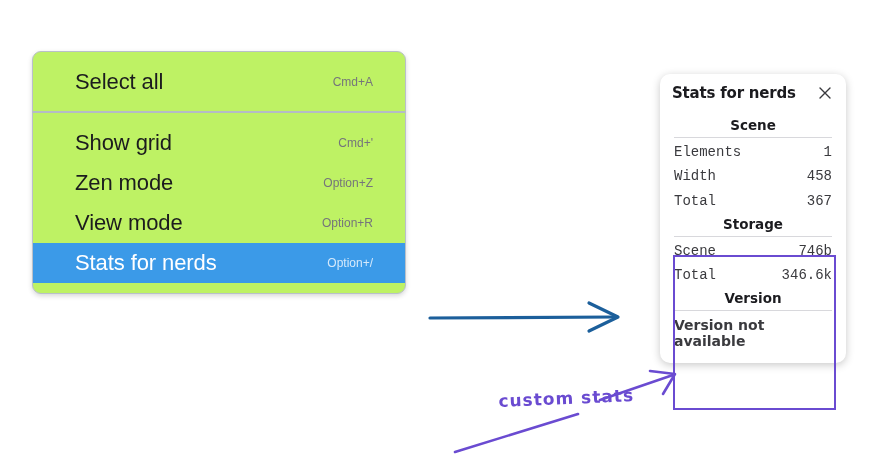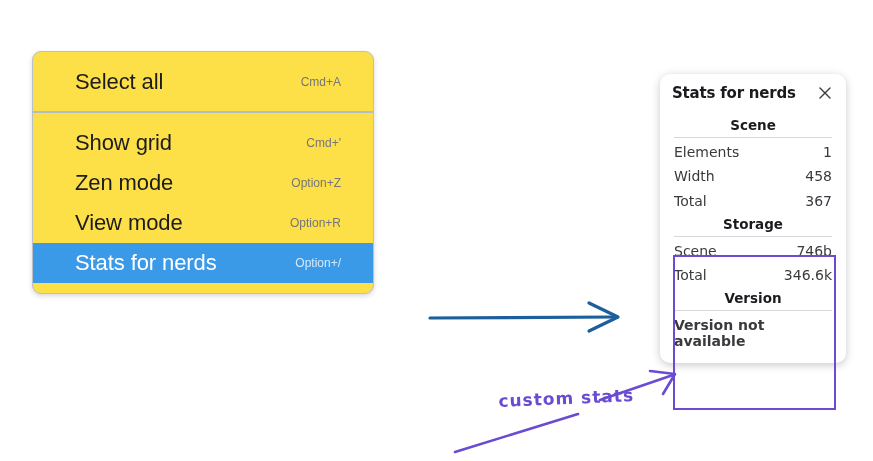--- a/index.html
+++ b/index.html
@@ -14,22 +14,22 @@
     overflow: hidden;
     font-family: "Liberation Sans", sans-serif;
     -webkit-font-smoothing: antialiased;
   }
 
   
   #context-menu {
     position: absolute;
     left: 32px;
     top: 51px;
-    width: 342px;
-    background: #fde047;
+    width: 374px;
+    background: #bef264;
     border: 1px solid #b9c0c9;
     border-radius: 9px;
     box-shadow: 0 2px 5px rgba(0,0,0,0.16);
     box-sizing: border-box;
     overflow: hidden;
     padding-bottom: 10px;
   }
   .menu-group-top { padding: 10px 0 9px 0; }
   .menu-sep {
     height: 2px;
@@ -108,20 +108,21 @@
     margin: 0 2px 2px 2px;
   }
   .stat-row {
     display: flex;
     align-items: center;
     justify-content: space-between;
     font-size: 14px;
     color: #3a3a3e;
     padding: 2px 2px;
     line-height: 1.45;
+    font-family: Liberation Mono, monospace;
   }
   .stat-value { color: #3a3a3e; }
   .version-row {
     font-size: 14px;
     color: #3a3a3e;
     padding: 4px 2px 2px 2px;
     font-weight: bold;
   }
   
   #annotation-rect {

